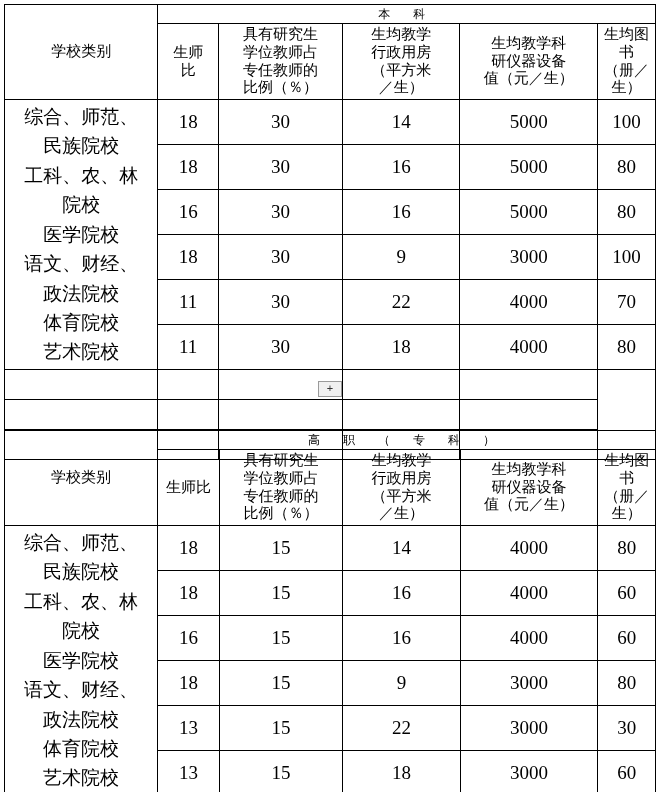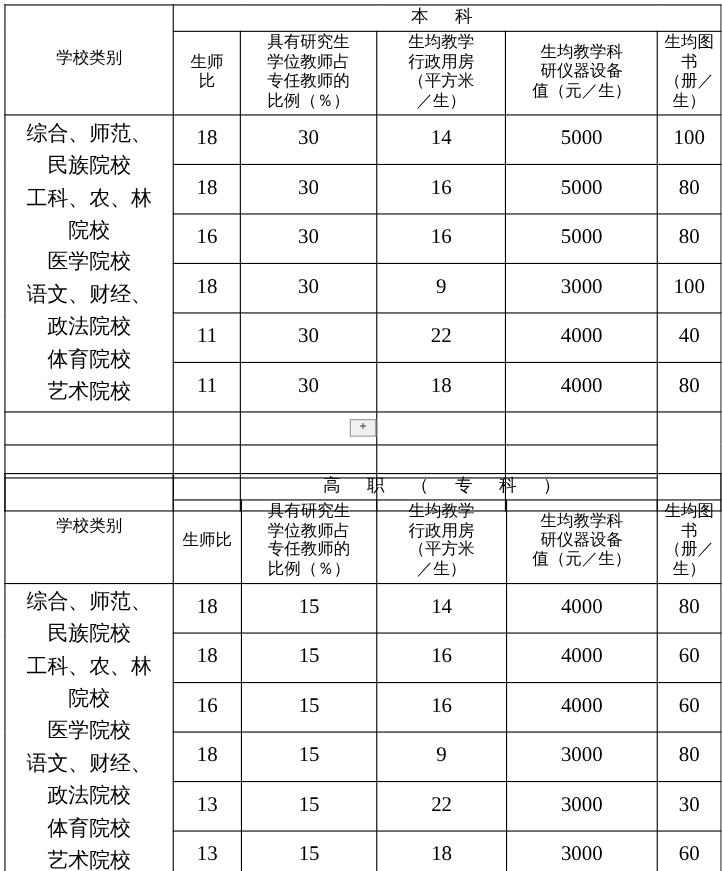--- a/index.html
+++ b/index.html
@@ -37,21 +37,21 @@
   .col-cat   { width: 148px; margin-top: 32px; }
   .col-ratio { width: 62px; }
   .col-deg   { width: 126px; }
   .col-space { width: 120px; }
   .col-equip { width: 140px; }
   .col-book  { width: 58px; }
 
   .group-head {
     letter-spacing: 10px;
     padding-left: 10px;
-    font-size: 16px;
+    font-size: 12px;
   }
   .cat-cell {
     text-align: left;
     padding-left: 5px;
     vertical-align: middle;
   }
   .cat-line {
     display: block;
     white-space: nowrap;
     line-height: 1.55;
@@ -172,21 +172,21 @@
           <td class="num">30</td>
           <td class="num">9</td>
           <td class="num">3000</td>
           <td class="num">100</td>
         </tr>
         <tr class="data-row">
           <td class="num">11</td>
           <td class="num">30</td>
           <td class="num">22</td>
           <td class="num">4000</td>
-          <td class="num">40</td>
+          <td class="num">70</td>
         </tr>
         <tr class="data-row">
           <td class="num">11</td>
           <td class="num">30</td>
           <td class="num">18</td>
           <td class="num">4000</td>
           <td class="num">80</td>
         </tr>
         <tr class="row-spacer">
           <td></td>

